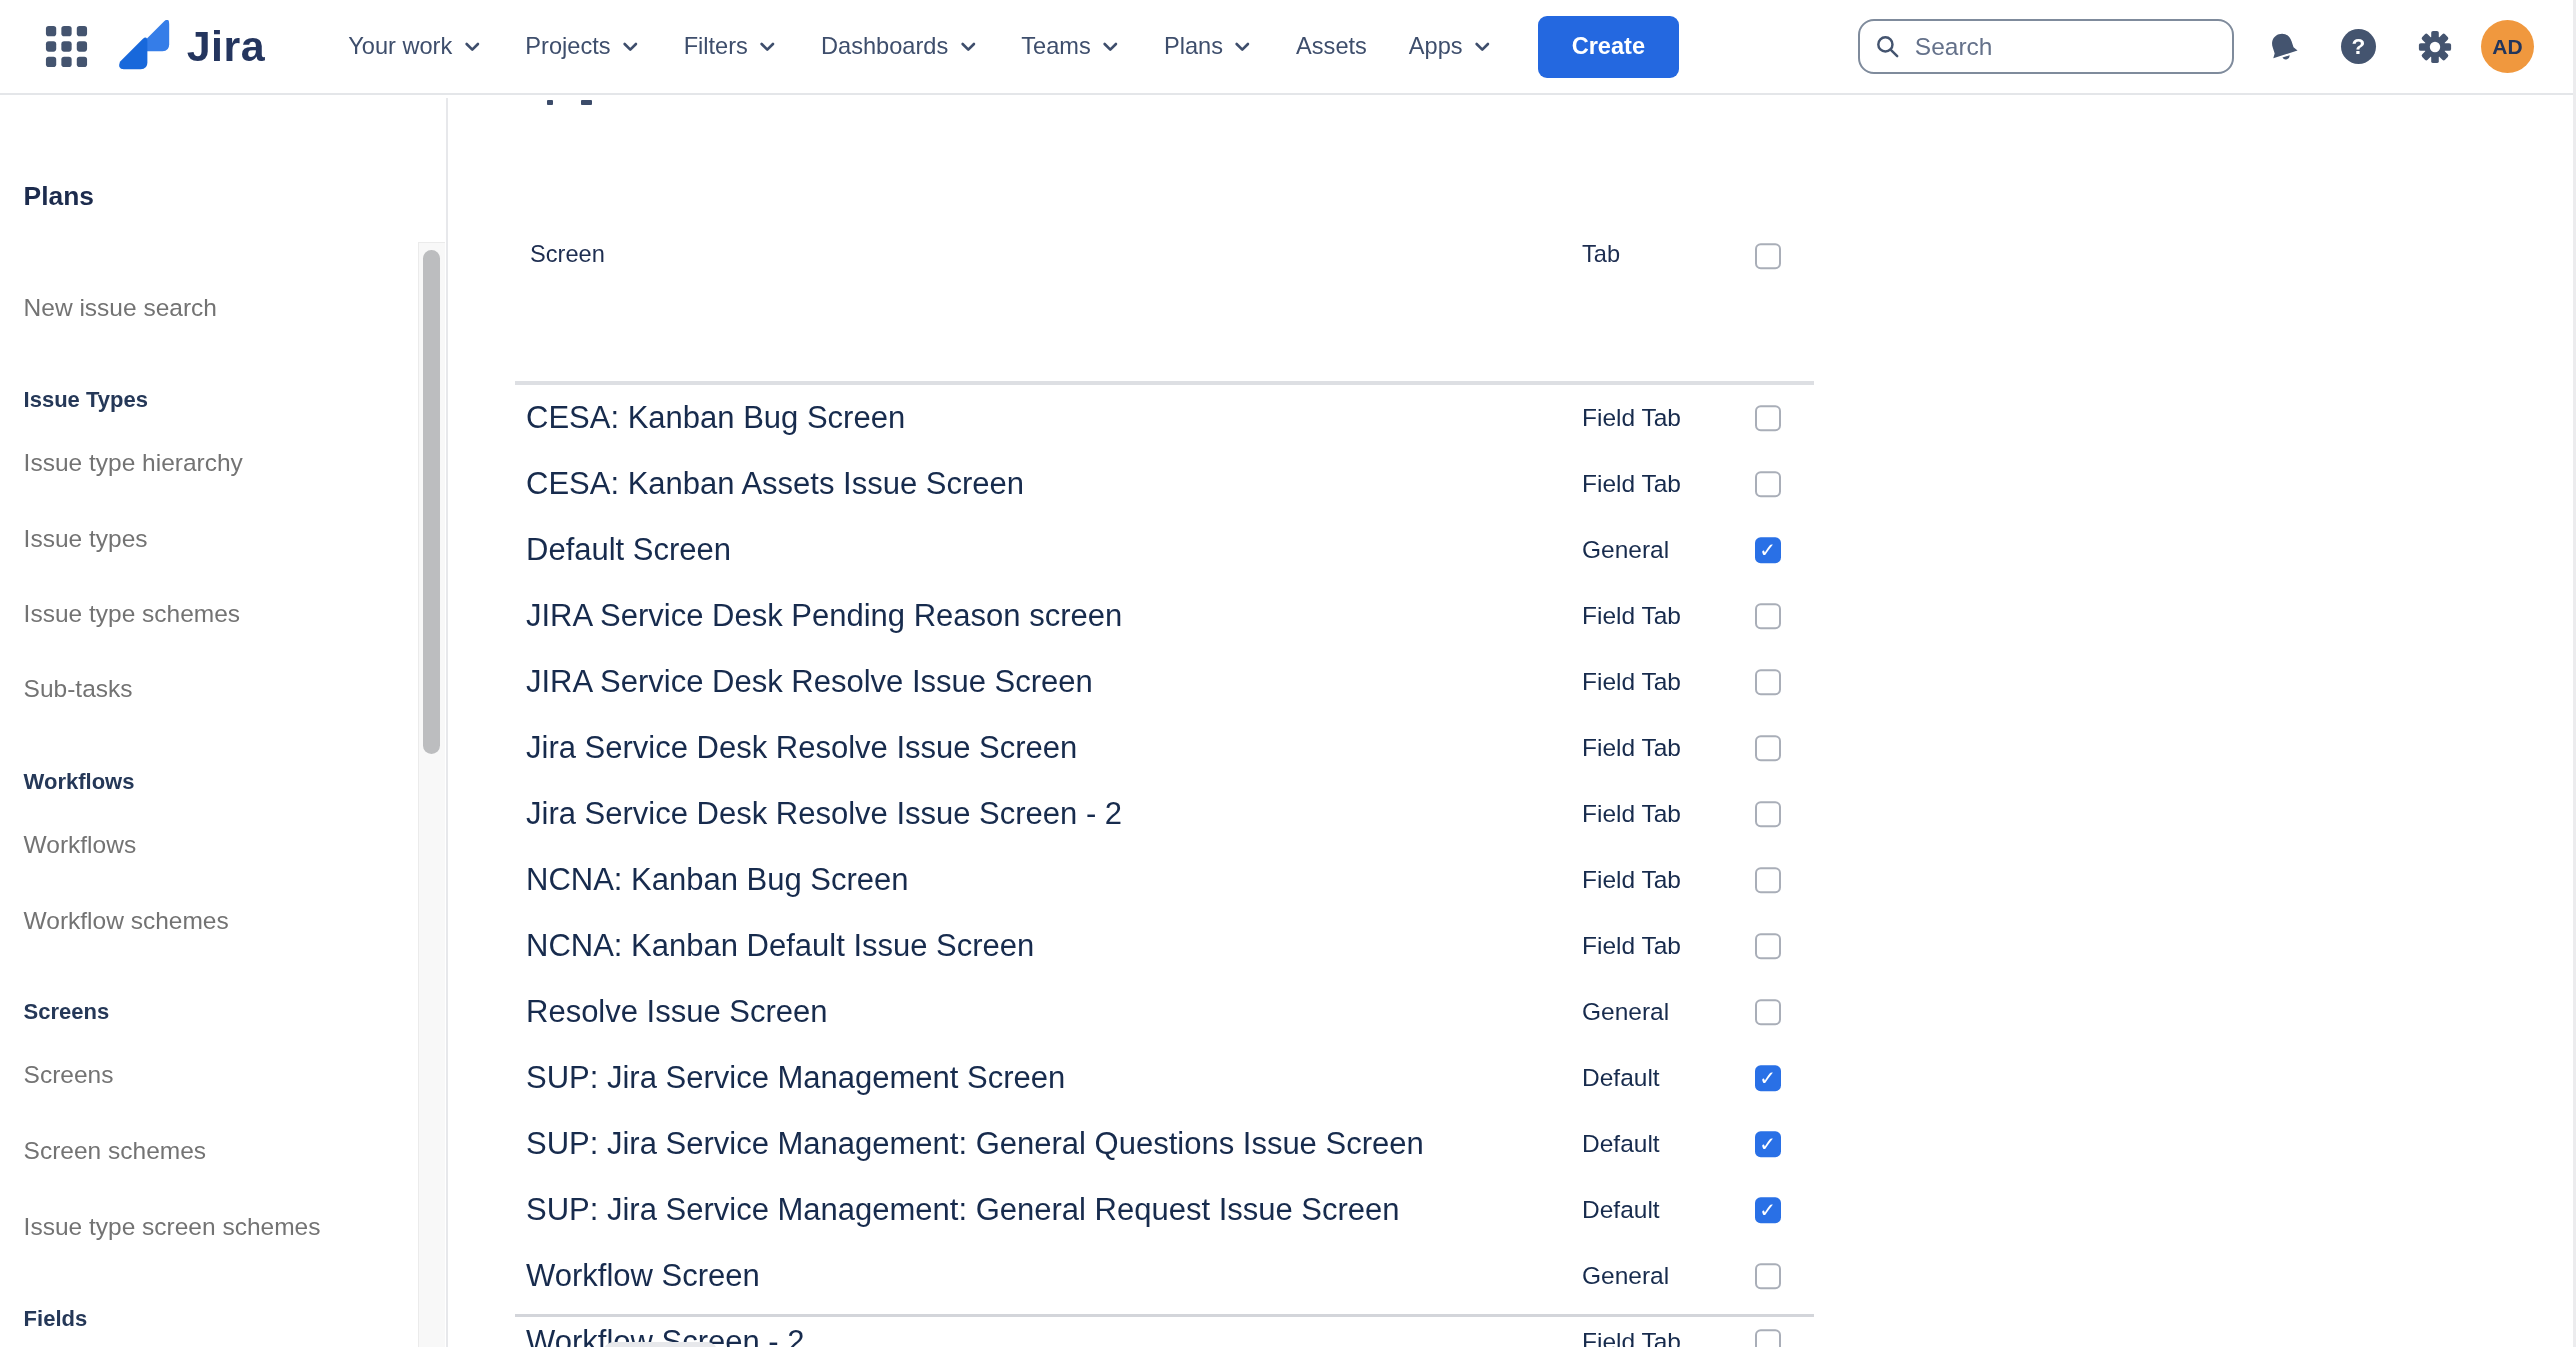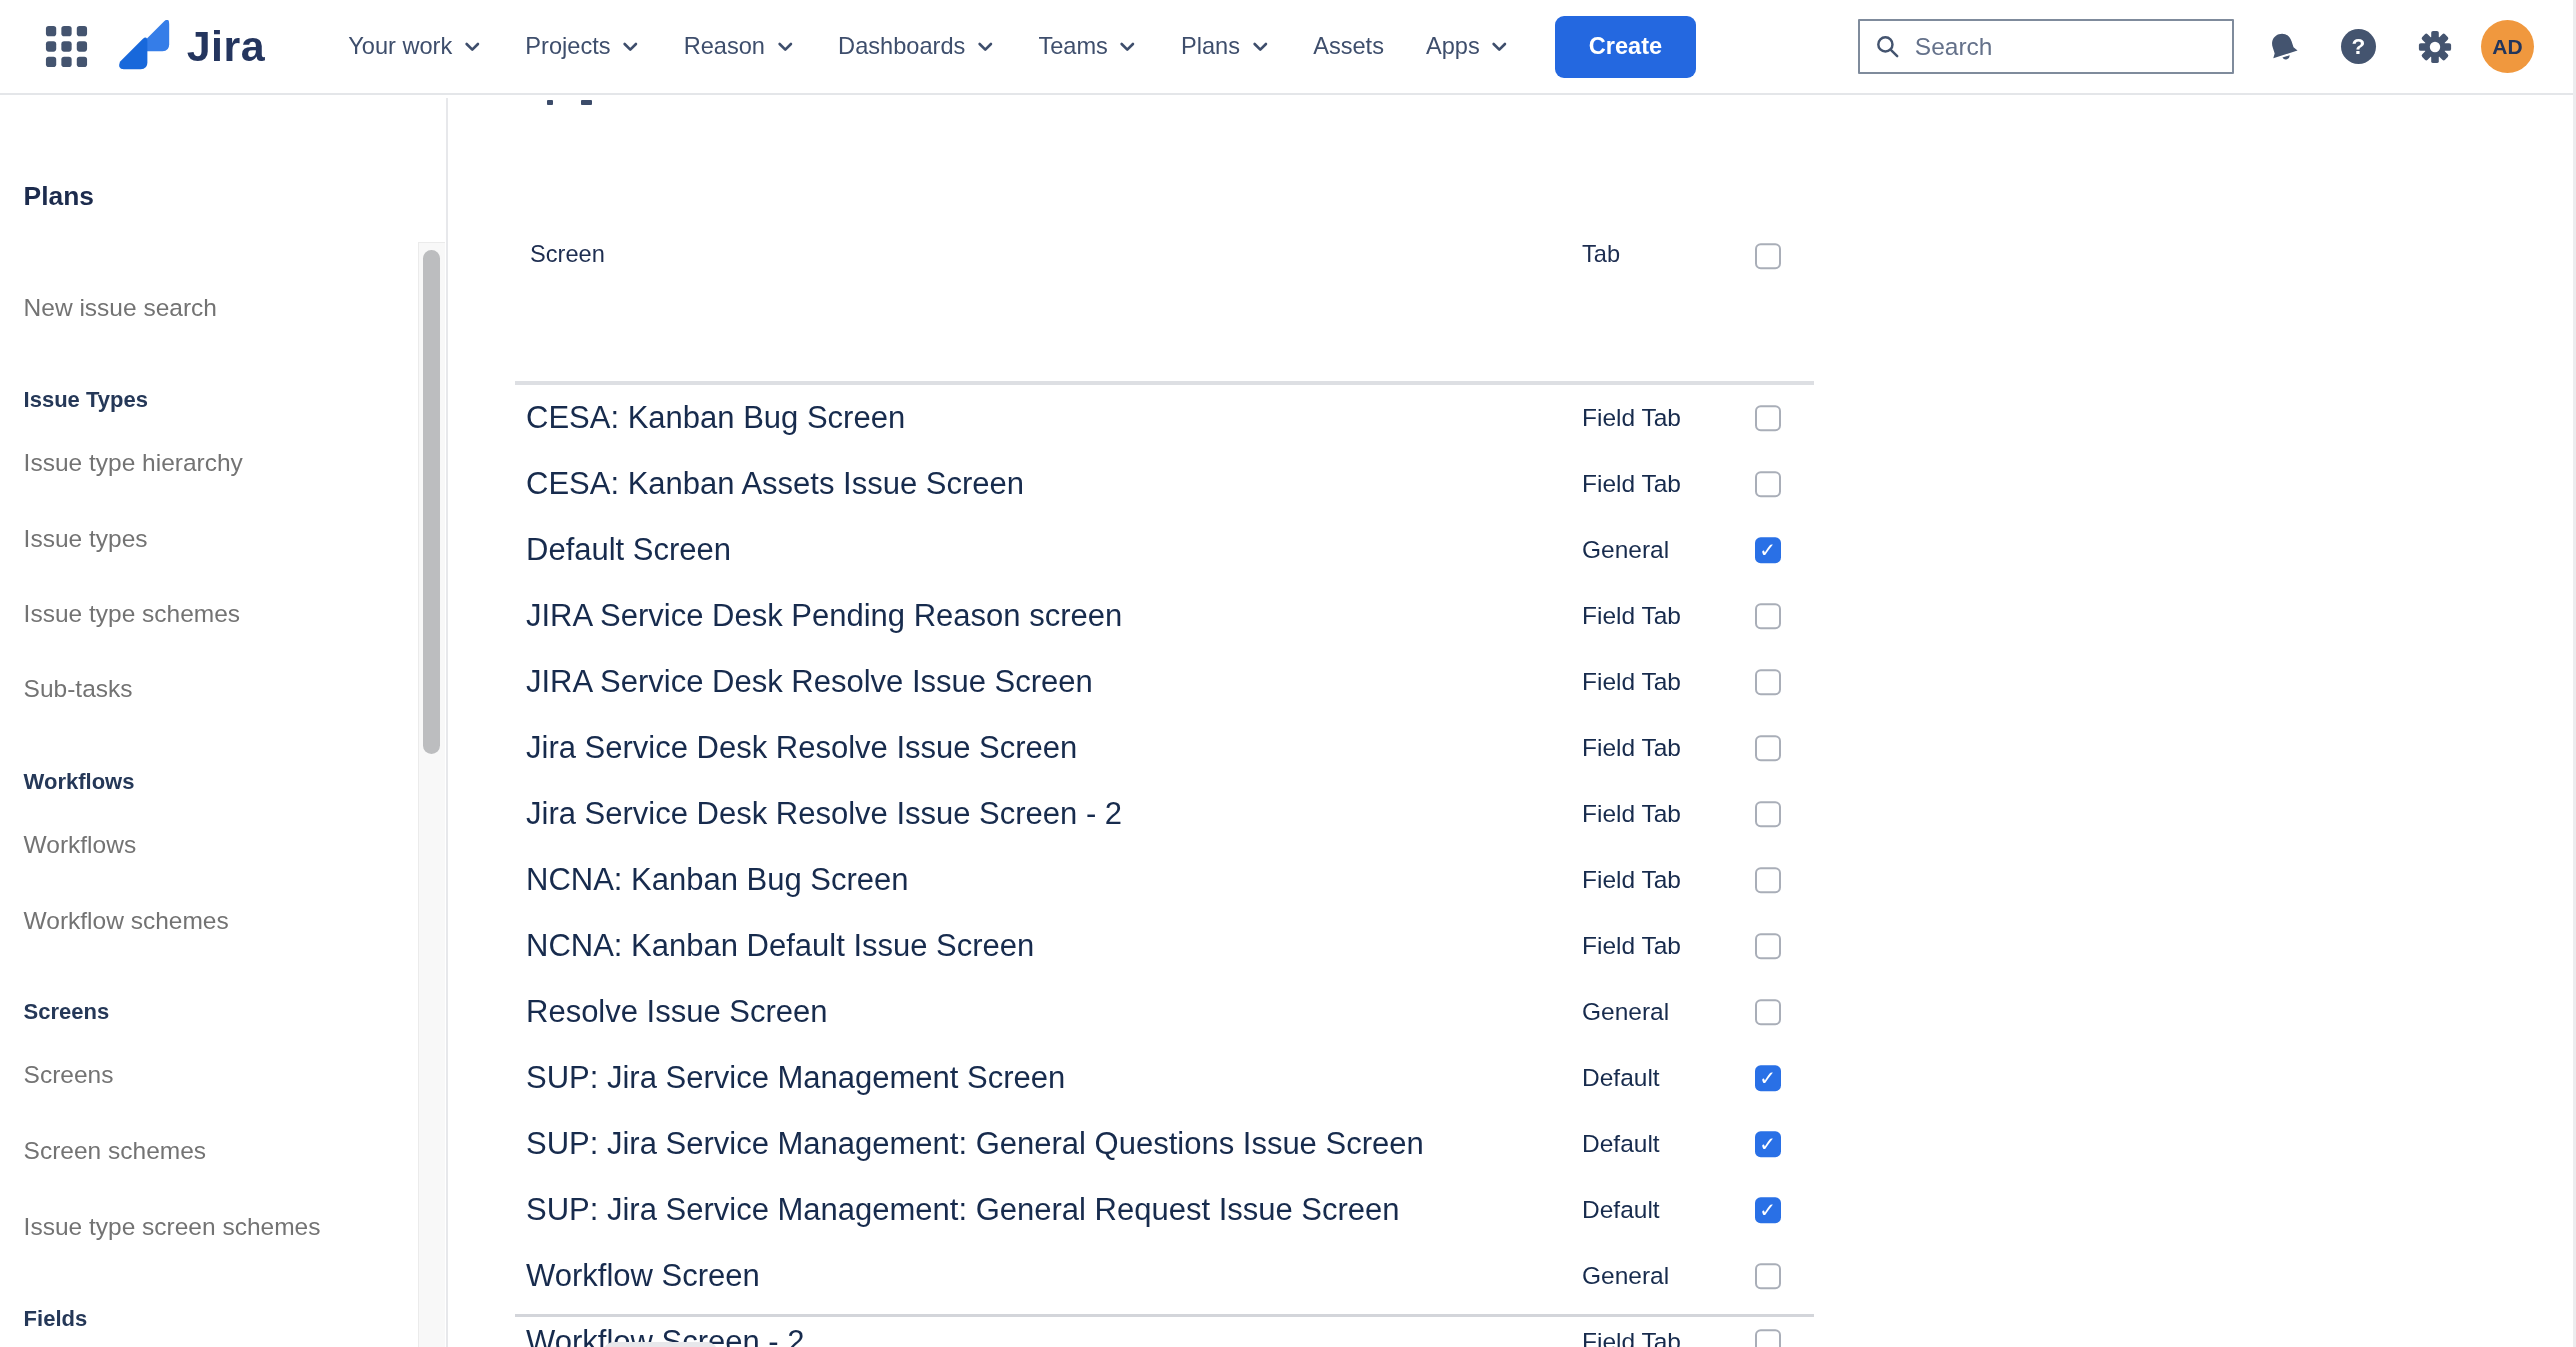--- a/index.html
+++ b/index.html
@@ -12,21 +12,21 @@
           padding-left:43px;padding-right:42px;box-sizing:border-box;}
   .appswitcher{width:47px;height:47px;margin-right:26.4px;display:flex;align-items:center;
                justify-content:center;cursor:pointer;flex:0 0 auto;}
   .logo{display:flex;align-items:center;gap:11.3px;margin-right:83px;cursor:pointer;flex:0 0 auto;}
   .logo-word{font-size:43px;font-weight:600;color:#24355E;letter-spacing:0.5px;}
   .nav-item{display:flex;align-items:center;gap:8.5px;margin-right:42px;font-size:23.6px;
             font-weight:500;color:#3E4E6C;white-space:nowrap;cursor:pointer;flex:0 0 auto;}
   .create-btn{background:#2468E0;color:#fff;font-size:23.6px;font-weight:600;border:none;
               border-radius:9px;height:62px;padding:0 34px;margin-left:1.9px;cursor:pointer;
               font-family:inherit;flex:0 0 auto;}
-  .nav-search{margin-left:auto;width:376px;height:55px;border:2.8px solid #7F8B9C;border-radius:1px;
+  .nav-search{margin-left:auto;width:376px;height:55px;border:2.8px solid #7F8B9C;border-radius:16px;
               display:flex;align-items:center;padding-left:15px;gap:12.3px;box-sizing:border-box;flex:0 0 auto;}
   .nav-search input{border:none;outline:none;font-size:24.5px;color:#172B4D;width:274px;
                     font-family:inherit;background:transparent;}
   .nav-search input::placeholder{color:#64718A;}
   .nav-iconbtn{width:55px;height:55px;display:flex;align-items:center;justify-content:center;
                margin-left:21px;cursor:pointer;flex:0 0 auto;}
   .help-circle{width:35px;height:35px;border-radius:50%;background:#44546F;color:#fff;
                display:flex;align-items:center;justify-content:center;font-size:22.6px;font-weight:700;}
   .avatar{width:53px;height:53px;border-radius:50%;background:#F0983E;color:#22355C;
           display:flex;align-items:center;justify-content:center;font-size:21px;font-weight:700;
@@ -118,21 +118,21 @@
           <path d="M6 9.5 l6 6 6-6" fill="none" stroke="#3E4E6C" stroke-width="2.8" stroke-linecap="round" stroke-linejoin="round"></path>
         </svg>
     </div>
     <div class="nav-item">
       <span>Projects</span>
       <svg width="22.6" height="22.6" viewBox="0 0 24 24">
           <path d="M6 9.5 l6 6 6-6" fill="none" stroke="#3E4E6C" stroke-width="2.8" stroke-linecap="round" stroke-linejoin="round"></path>
         </svg>
     </div>
     <div class="nav-item">
-      <span>Reason</span>
+      <span>Filters</span>
       <svg width="22.6" height="22.6" viewBox="0 0 24 24">
           <path d="M6 9.5 l6 6 6-6" fill="none" stroke="#3E4E6C" stroke-width="2.8" stroke-linecap="round" stroke-linejoin="round"></path>
         </svg>
     </div>
     <div class="nav-item">
       <span>Dashboards</span>
       <svg width="22.6" height="22.6" viewBox="0 0 24 24">
           <path d="M6 9.5 l6 6 6-6" fill="none" stroke="#3E4E6C" stroke-width="2.8" stroke-linecap="round" stroke-linejoin="round"></path>
         </svg>
     </div>

